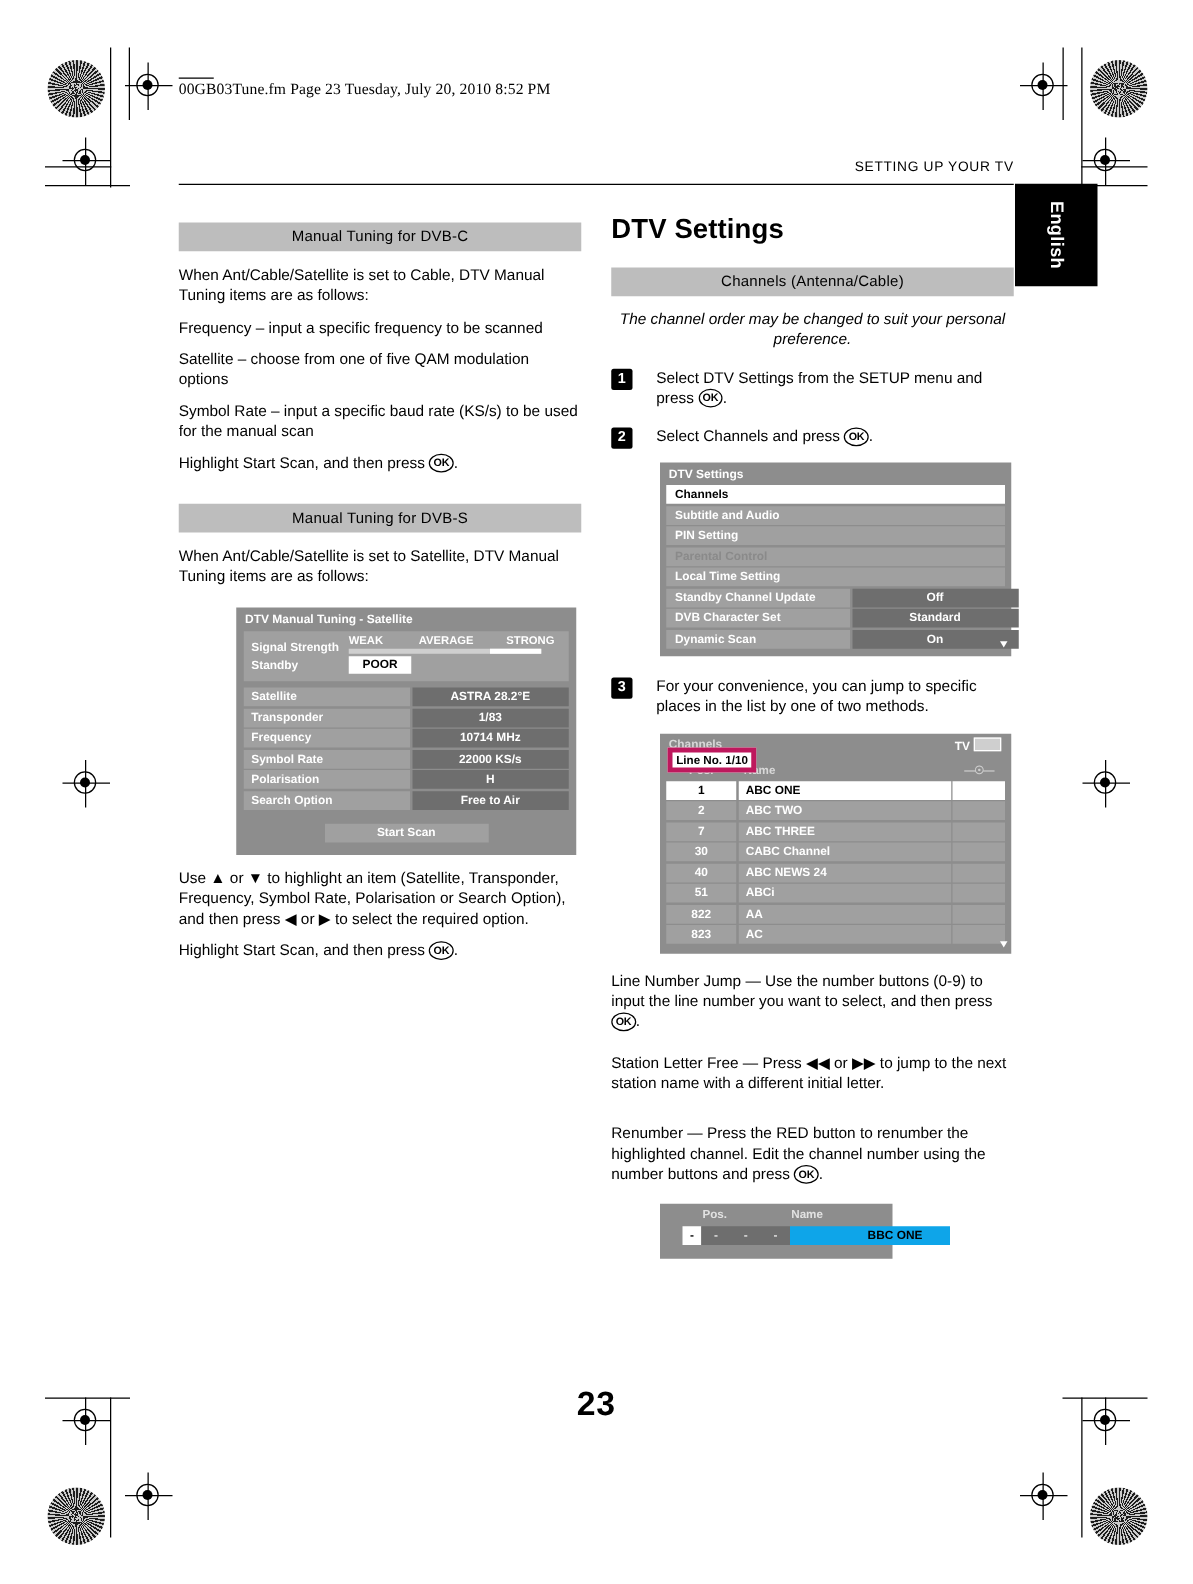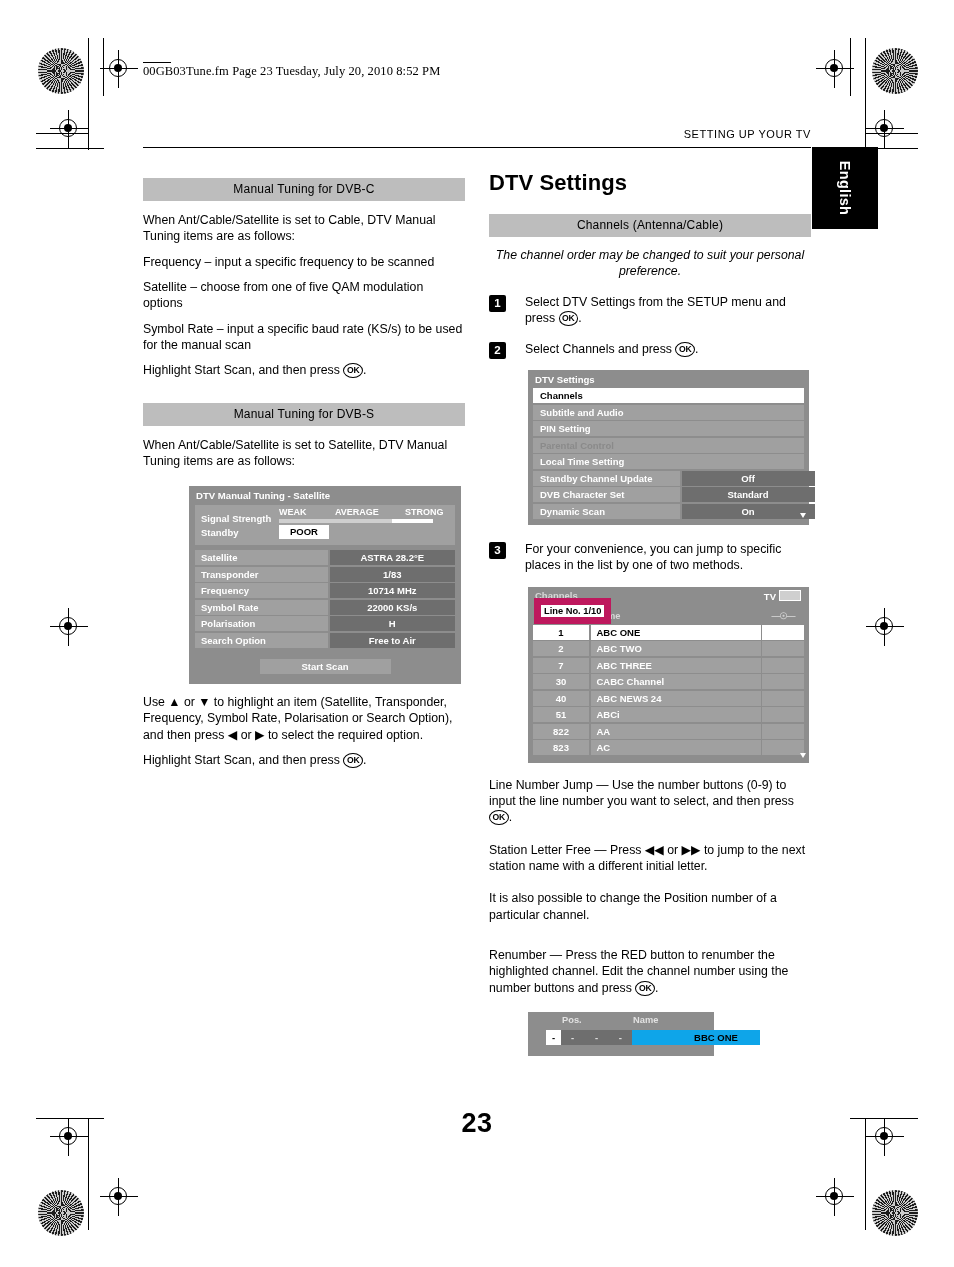--- a/index.html
+++ b/index.html
@@ -379,21 +379,21 @@
   }
   .line-no {
     position: absolute;
     left: 6px; top: 11px;
     background: #ffffff;
     color: #000;
     font-size: 9.3px;
     font-weight: bold;
     padding: 0 3px;
     line-height: 12px;
-    border: 7px solid #be185d;
+    border: 4px solid #be185d;
     box-sizing: border-box;
   }
   .ch-colhead {
     display: flex;
     height: 13px;
     margin: 0 5px 1px;
     font-size: 9.3px;
     font-weight: bold;
     color: #d8d8d8;
   }
@@ -777,21 +777,20 @@
         <div class="r-pos">823</div>
         <div class="r-name">AC</div>
         <div class="r-lock"></div>
       </div>
     </div>
     <div class="scroll-arrow-down" style="bottom:5px;"></div>
   </div>
 
   <p class="body" style="margin-top:14px;"><b>Line Number Jump</b> — Use the <b>number buttons</b> (0-9) to input the line number you want to select, and then press <span class="okkey">OK</span>.</p>
   <p class="body" style="margin-top:16px;"><b>Station Letter Free</b> — Press <b>◀◀</b> or <b>▶▶</b> to jump to the next station name with a different initial letter.</p>
-  <p class="body" style="margin-top:16px;">It is also possible to change the Position number of a particular channel.</p>
   <p class="body" style="margin-top:24px;"><b>Renumber</b> — Press the <b>RED</b> button to renumber the highlighted channel. Edit the channel number using the <b>number buttons</b> and press <span class="okkey">OK</span>.</p>
 
   <div class="renumber-panel">
     <div class="rn-head">
       <span class="rh-pos">Pos.</span>
       <span class="rh-name">Name</span>
     </div>
     <div class="rn-fields">
       <div class="rn-dash1">-</div>
       <div class="rn-dash-group">- - -</div>

